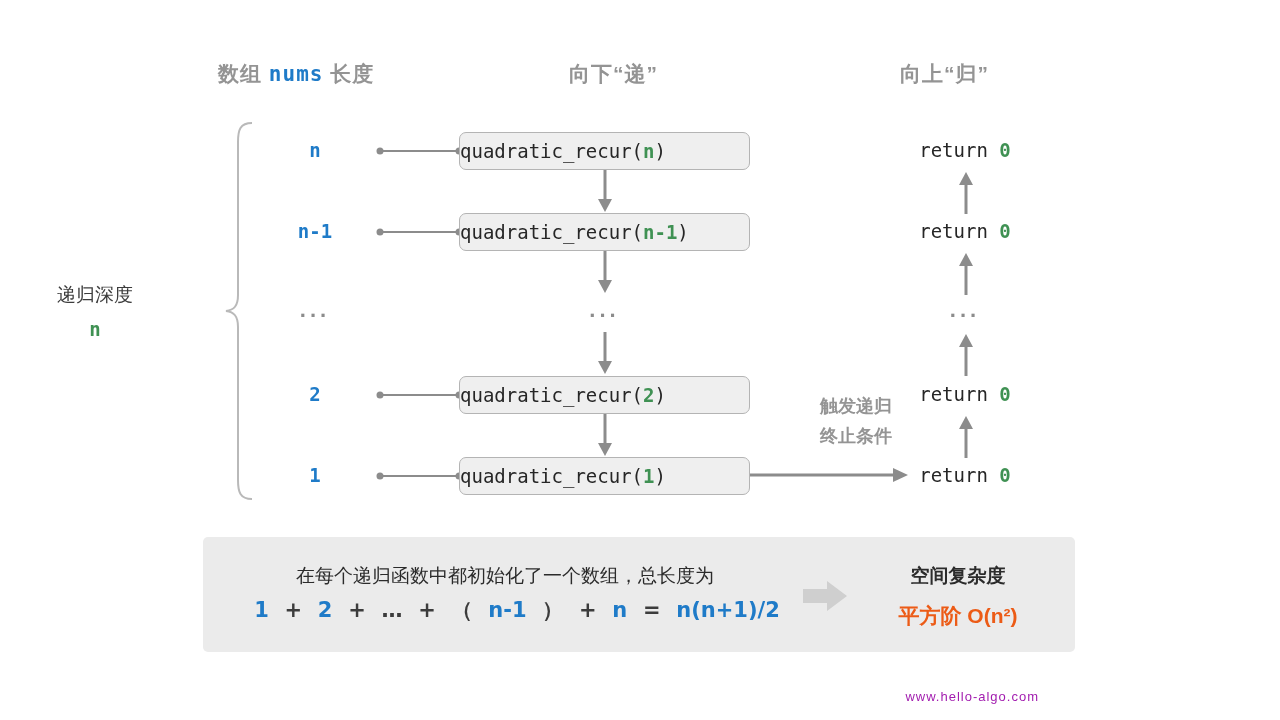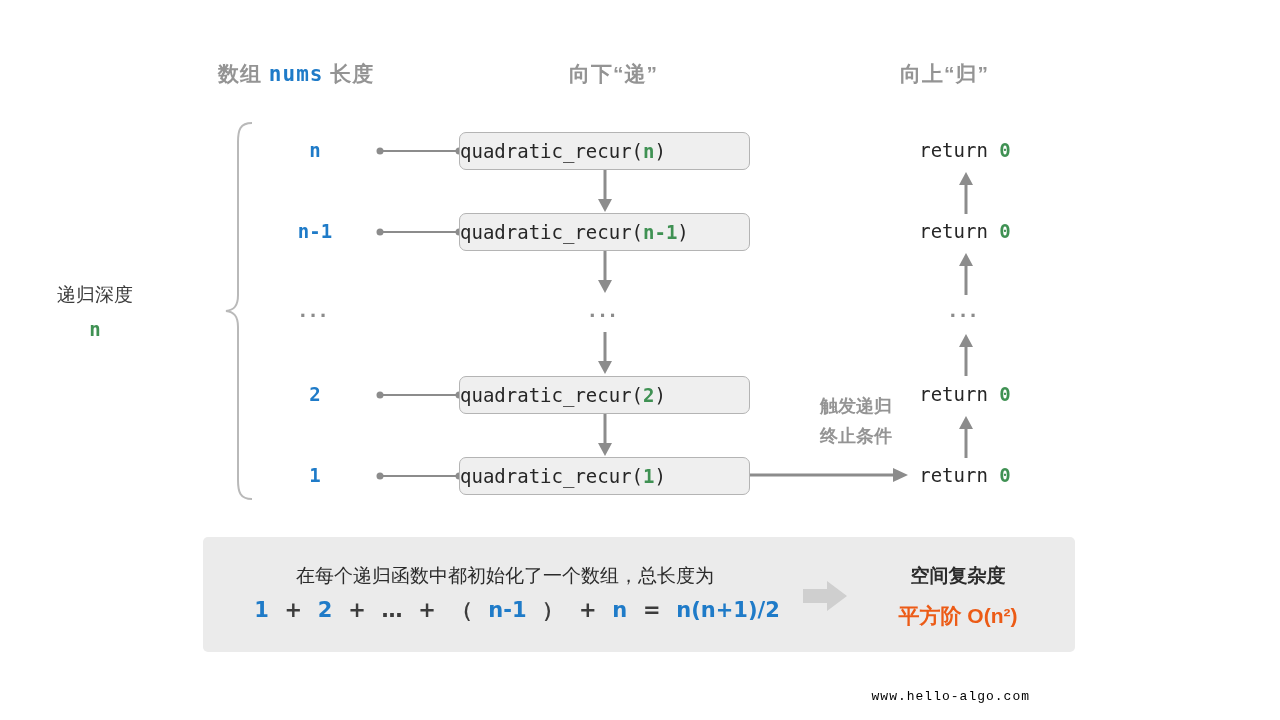--- a/index.html
+++ b/index.html
@@ -173,25 +173,25 @@
   .panel-right-value {
     font-size: 21px;
     font-weight: bold;
     color: #ec5b16;
     text-align: center;
     white-space: nowrap;
   }
 
   .watermark {
     position: absolute;
-    right: 42px;
+    right: 33px;
     bottom: 16px;
-    font-family: Liberation Mono, monospace;
+    font-family: Liberation Sans, sans-serif;
     font-size: 13px;
-    color: #000000;
+    color: #a21caf;
     letter-spacing: 1px;
   }
 </style>
 </head>
 <body>
 
 <div class="stage">
 
   <div class="col-header" style="left:218px; top:60px;">
     <span>数组</span>

